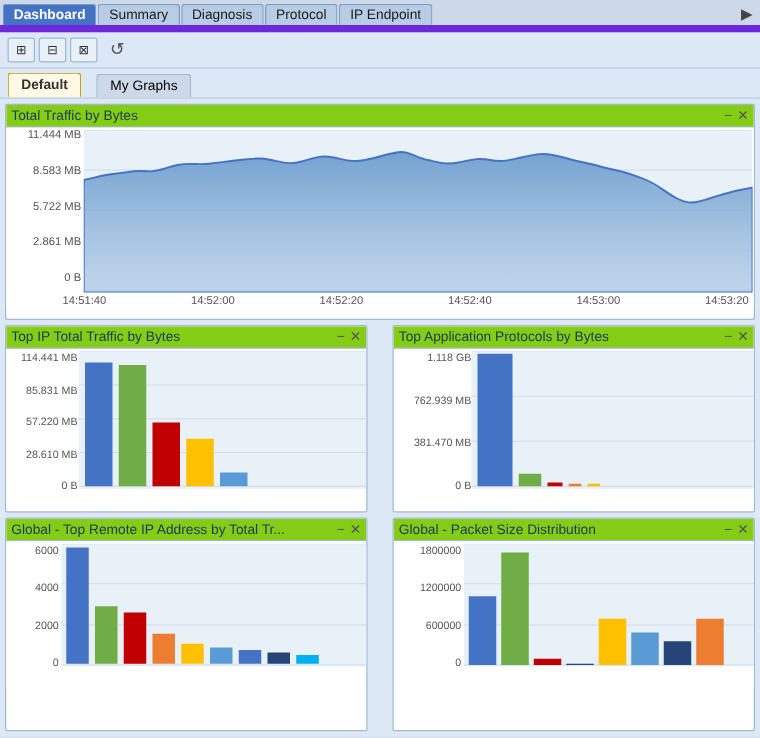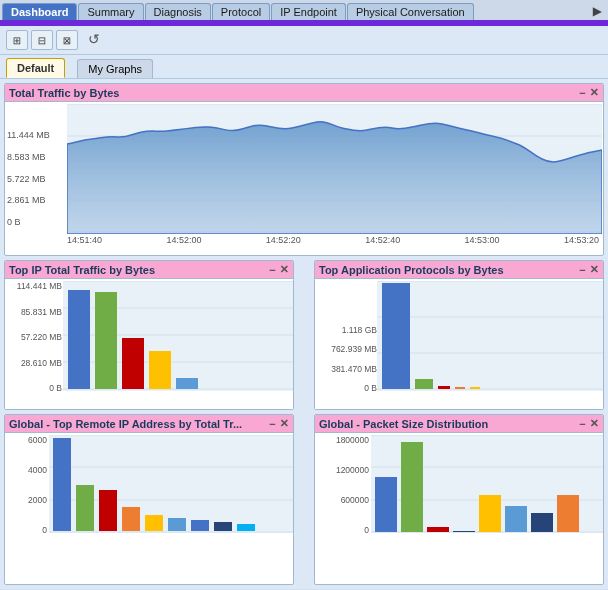--- a/index.html
+++ b/index.html
@@ -127,25 +127,25 @@
     .chart-panel-full {
       flex: 1;
     }
     .chart-panel-half {
       flex: 1;
     }
     .panel-header {
       display: flex;
       align-items: center;
       justify-content: space-between;
-      background: #f9a8d4;
+      background: #84cc16;
       border-bottom: 1px solid #a0b8d0;
       padding: 2px 4px;
       font-size: 11px;
-      font-weight: bold;
+      font-weight: normal;
       color: #1a3a5c;
     }
     .panel-header-controls {
       display: flex;
       gap: 4px;
       align-items: center;
     }
     .panel-ctrl {
       cursor: pointer;
       color: #555;
@@ -159,29 +159,29 @@
 
     
     .y-axis {
       position: absolute;
       left: 2px;
       top: 0;
       bottom: 20px;
       display: flex;
       flex-direction: column;
       justify-content: space-between;
+      align-items: flex-end;
       width: 58px;
       font-size: 9px;
       color: #555;
-      margin-top: 28px;
     }
     .x-axis {
       position: absolute;
       bottom: 2px;
-      left: 62px;
+      left: 45px;
       right: 4px;
       display: flex;
       justify-content: space-between;
       font-size: 9px;
       color: #555;
     }
 
     
     svg { display: block; }
 
@@ -200,21 +200,20 @@
   </style>
 </head>
 <body>
 
 <div class="tab-bar">
   <div class="tab active">Dashboard</div>
   <div class="tab">Summary</div>
   <div class="tab">Diagnosis</div>
   <div class="tab">Protocol</div>
   <div class="tab">IP Endpoint</div>
-  <div class="tab">Physical Conversation</div>
   <div class="tab-arrow">▶</div>
 </div>
 
 <div class="toolbar">
   <div class="toolbar-btn">⊞</div>
   <div class="toolbar-btn">⊟</div>
   <div class="toolbar-btn">⊠</div>
   <div class="toolbar-separator"></div>
   <div class="toolbar-refresh">↺</div>
 </div>
@@ -320,21 +319,21 @@
 
     <div class="chart-panel chart-panel-half">
       <div class="panel-header">
         <span>Top Application Protocols by Bytes</span>
         <div class="panel-header-controls">
           <span class="panel-ctrl">−</span>
           <span class="panel-ctrl">✕</span>
         </div>
       </div>
       <div class="chart-body" style="height:130px; position:relative;">
-        <div style="position:absolute;left:2px;top:2px;bottom:16px;width:60px;display:flex;flex-direction:column;justify-content:space-between;align-items:flex-end;font-size:8.5px;color:#555;margin-top:44px;">
+        <div style="position:absolute;left:2px;top:2px;bottom:16px;width:60px;display:flex;flex-direction:column;justify-content:space-between;align-items:flex-end;font-size:8.5px;color:#555;">
           <span>1.118 GB</span>
           <span>762.939 MB</span>
           <span>381.470 MB</span>
           <span>0 B</span>
         </div>
         <svg width="228" height="130" style="position:absolute;left:62px;top:2px;">
           <rect width="228" height="110" fill="#e8f0f8"></rect>
           <line x1="0" y1="0" x2="228" y2="0" stroke="#c0d0e0" stroke-width="0.5"></line>
           <line x1="0" y1="36" x2="228" y2="36" stroke="#c0d0e0" stroke-width="0.5"></line>
           <line x1="0" y1="72" x2="228" y2="72" stroke="#c0d0e0" stroke-width="0.5"></line>

